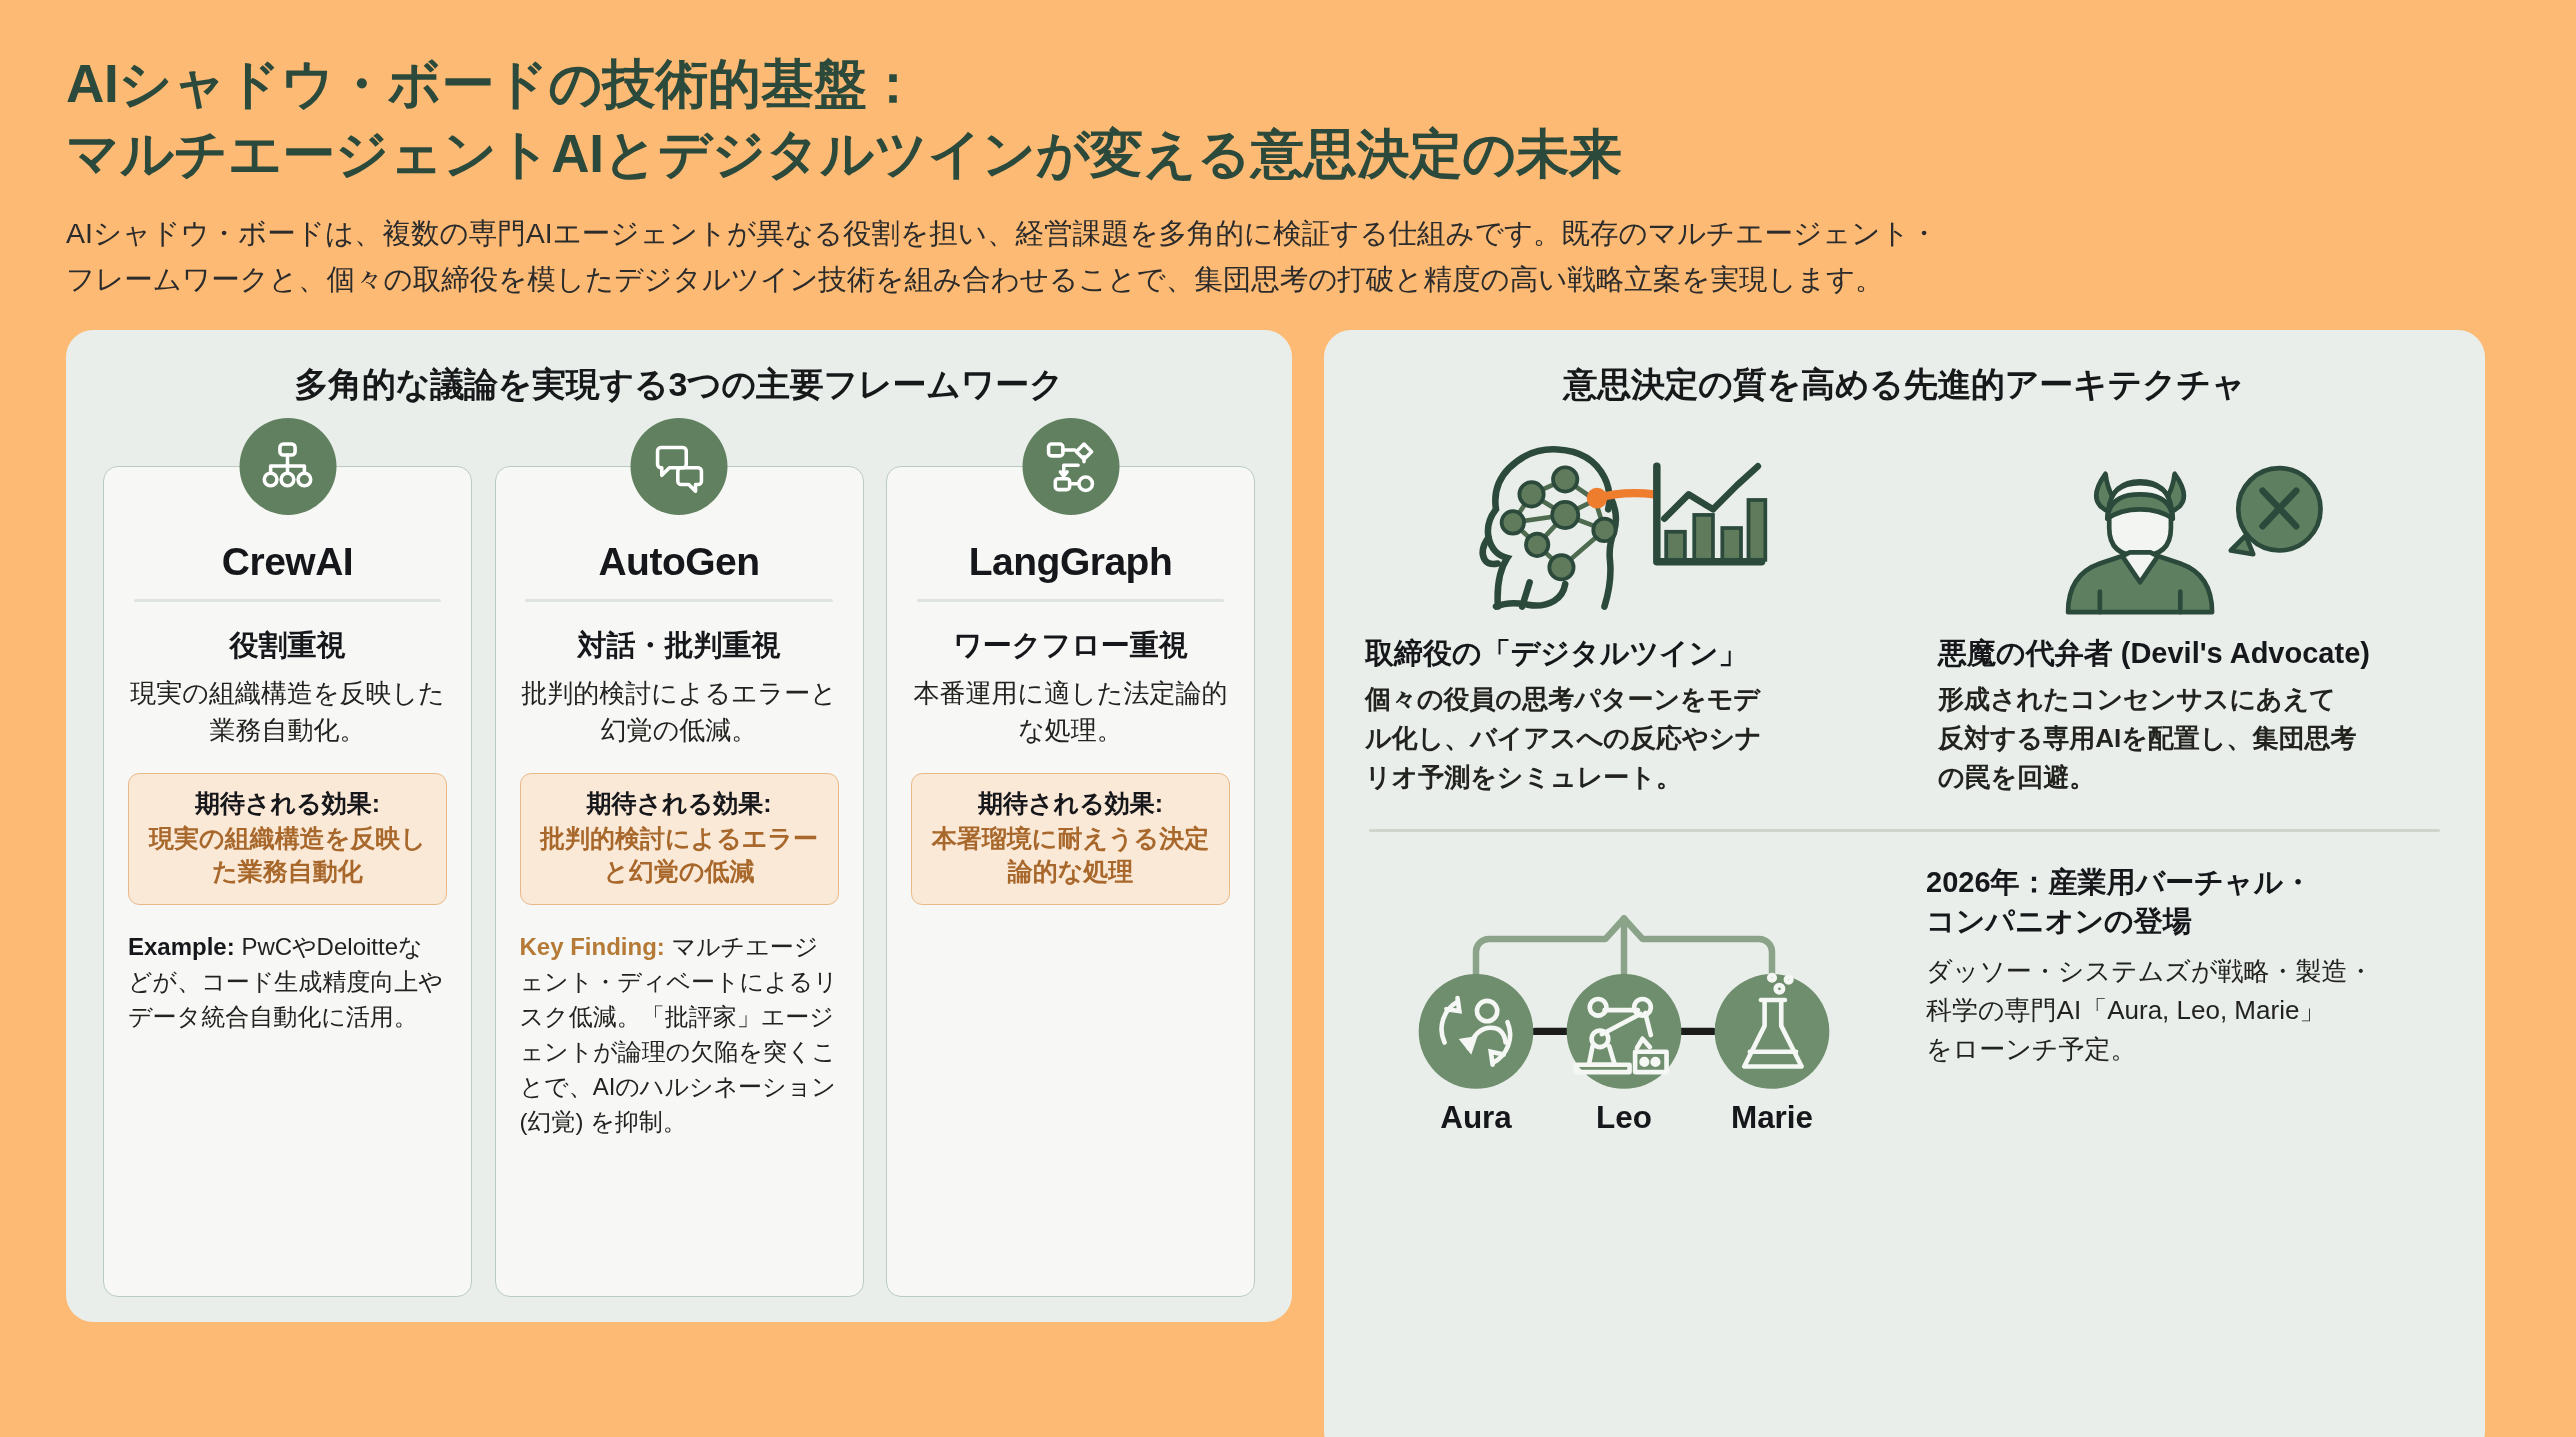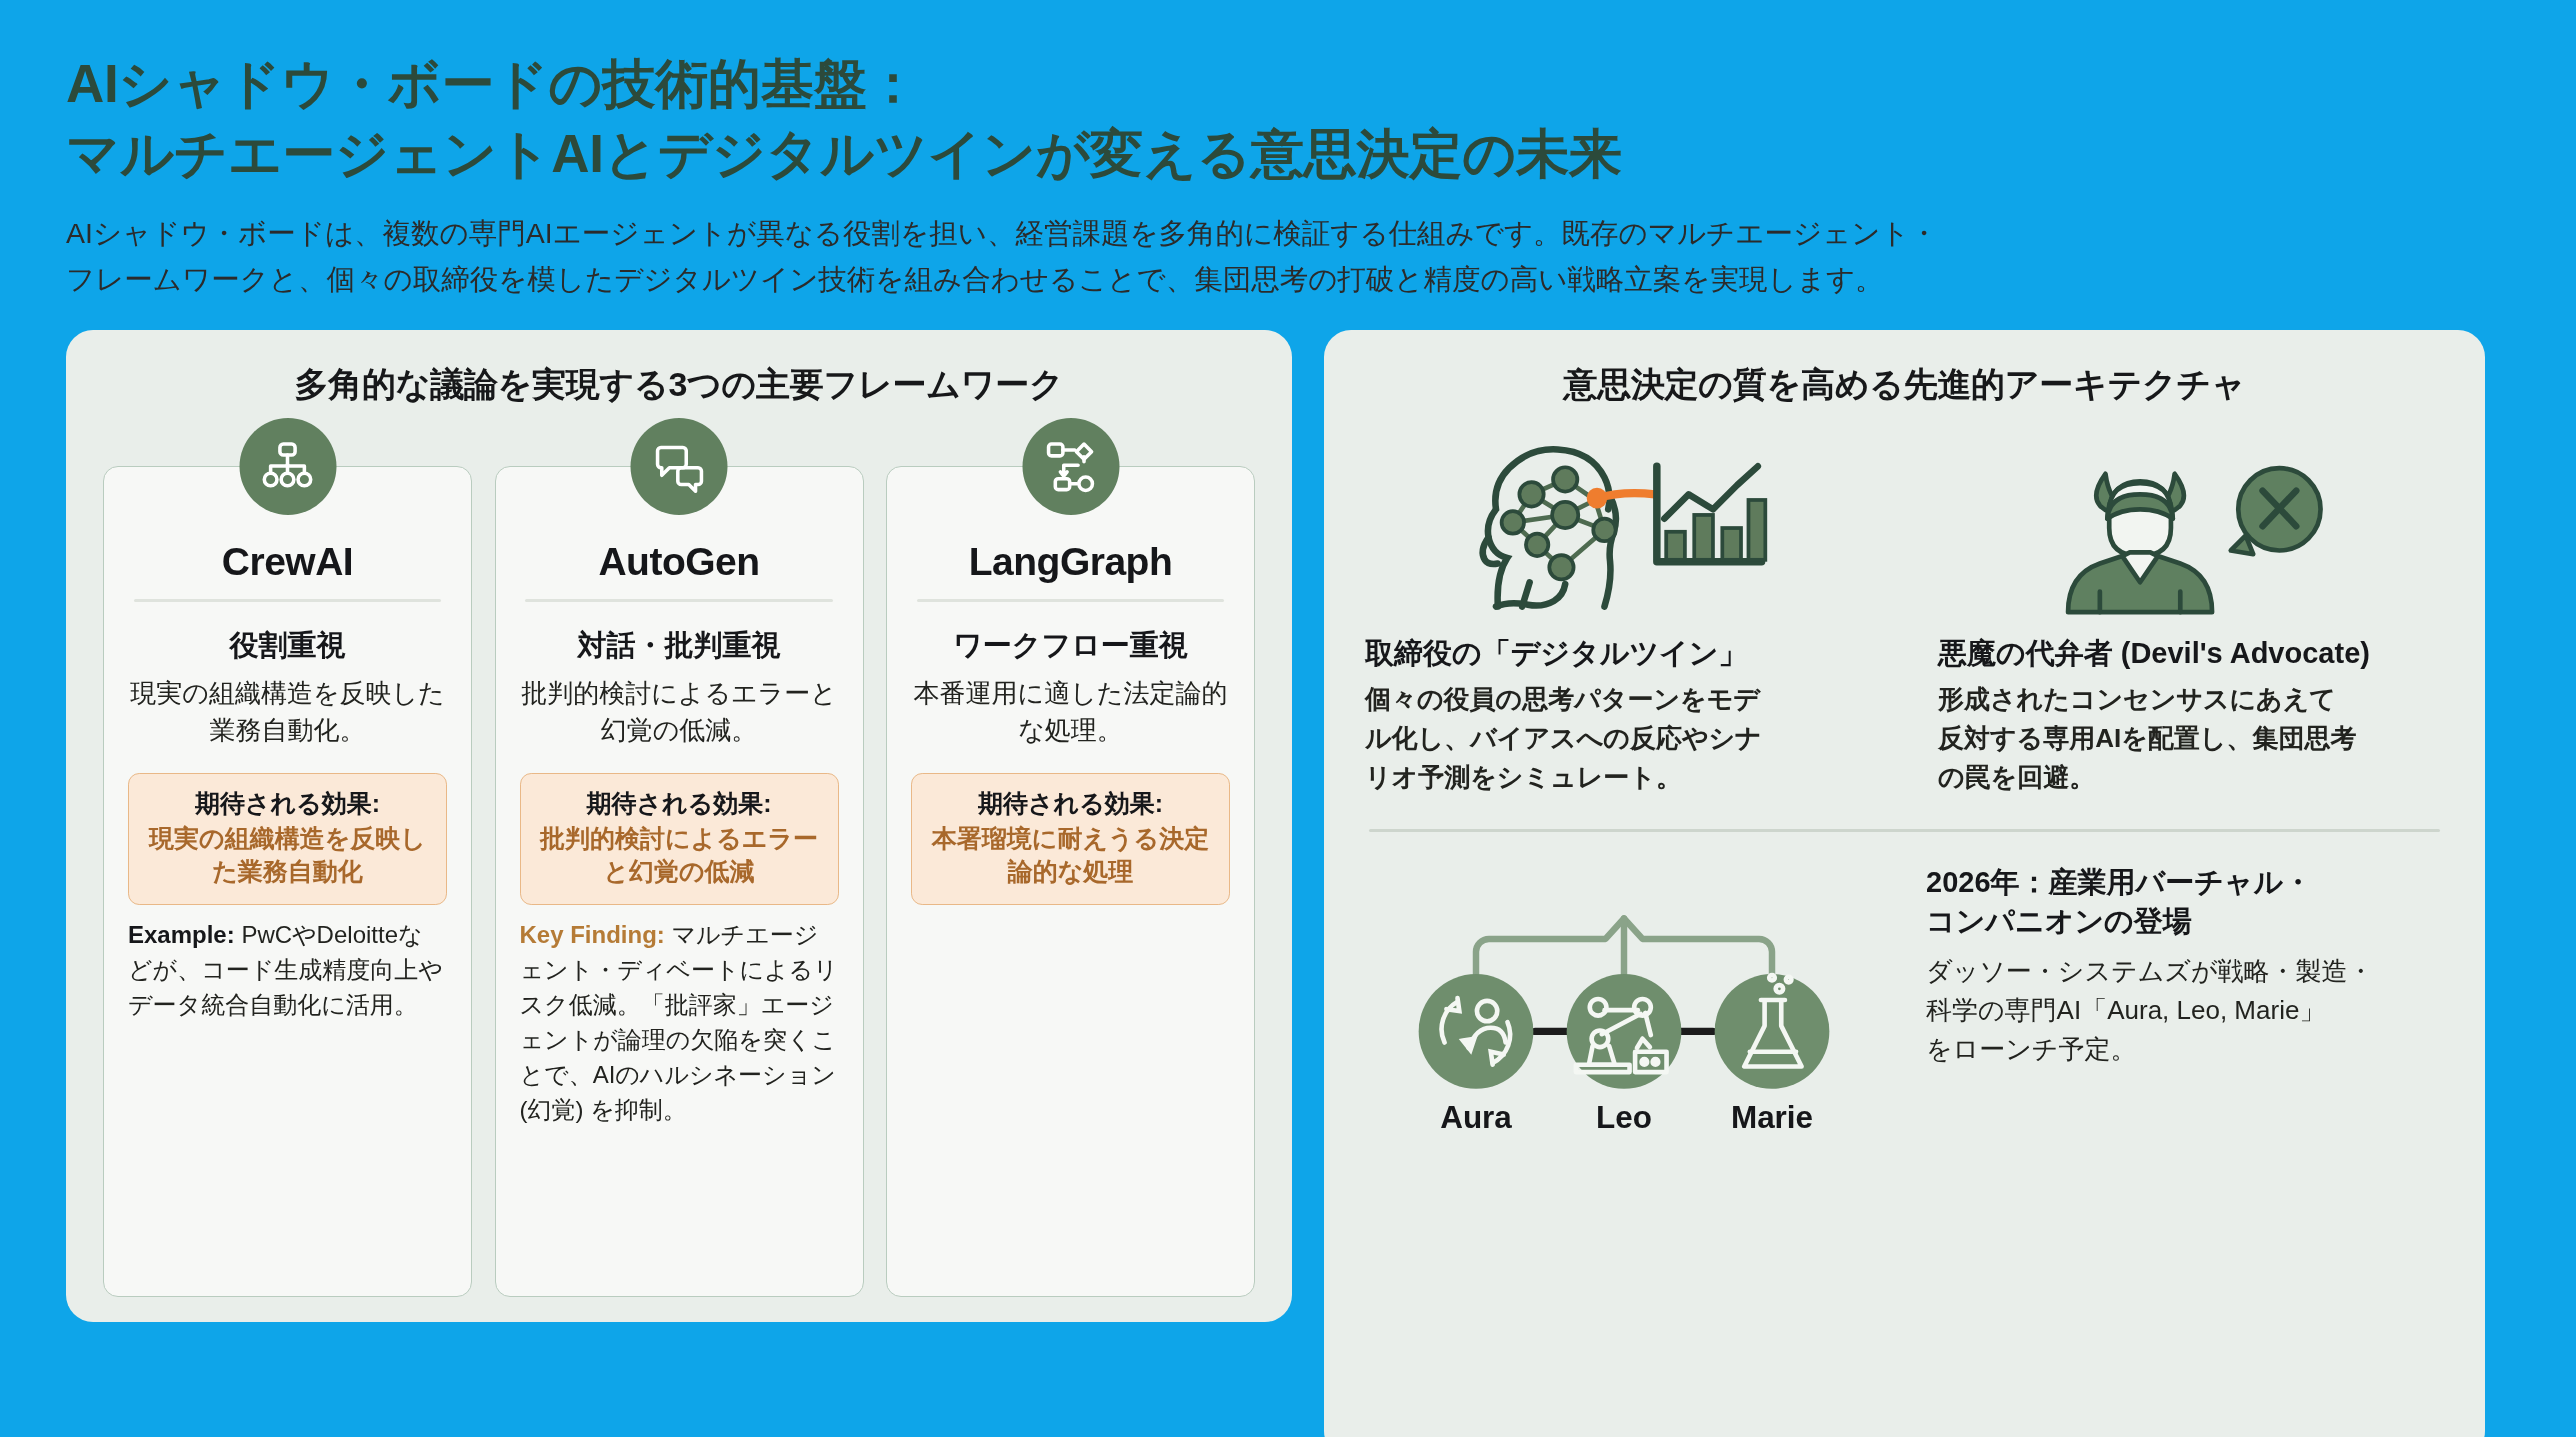--- a/index.html
+++ b/index.html
@@ -9,21 +9,21 @@
     height: 1438px;
     background: #fbfbf9;
     font-family: "Liberation Sans", "DejaVu Sans", sans-serif;
     overflow: hidden;
   }
 
   .page {
     position: relative;
     width: 2576px;
     height: 1438px;
-    background: #0ea5e9;
+    background: #fdba74;
     padding: 49px 66px 16px 66px;
   }
 
   
   .title {
     color: #2c4a3b;
     font-size: 53px;
     font-weight: bold;
     line-height: 1.32;
     letter-spacing: -0.2px;
@@ -128,21 +128,21 @@
     color: #22231f;
     margin-bottom: 24px;
   }
 
   .effect-box {
     background: #fbe9d8;
     border: 1.9px solid #e9b887;
     border-radius: 11.2px;
     padding: 13px 11.2px 15px 11.2px;
     text-align: center;
-    margin-bottom: 12px;
+    margin-bottom: 24px;
   }
   .effect-label {
     font-size: 25px;
     font-weight: bold;
     color: #16171a;
     margin-bottom: 1.9px;
   }
   .effect-value {
     font-size: 25px;
     font-weight: bold;

